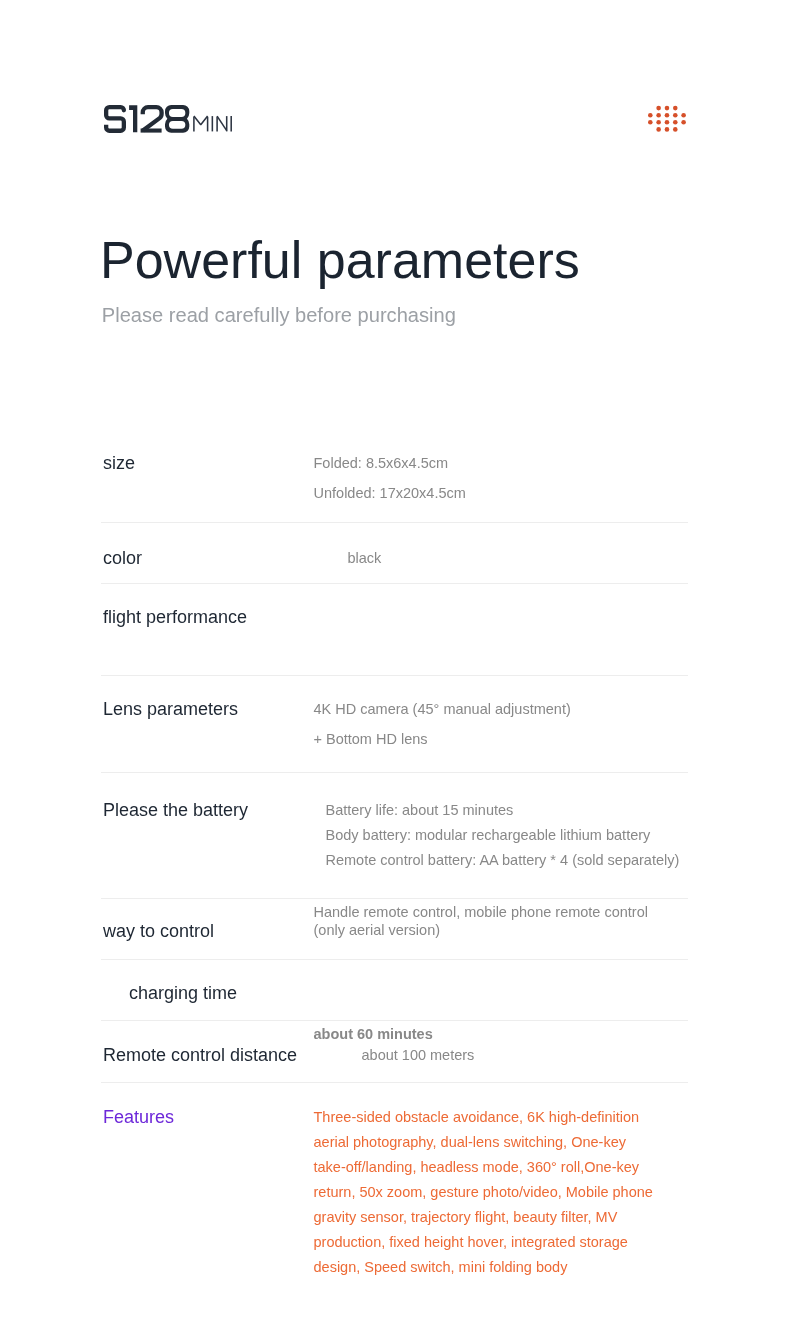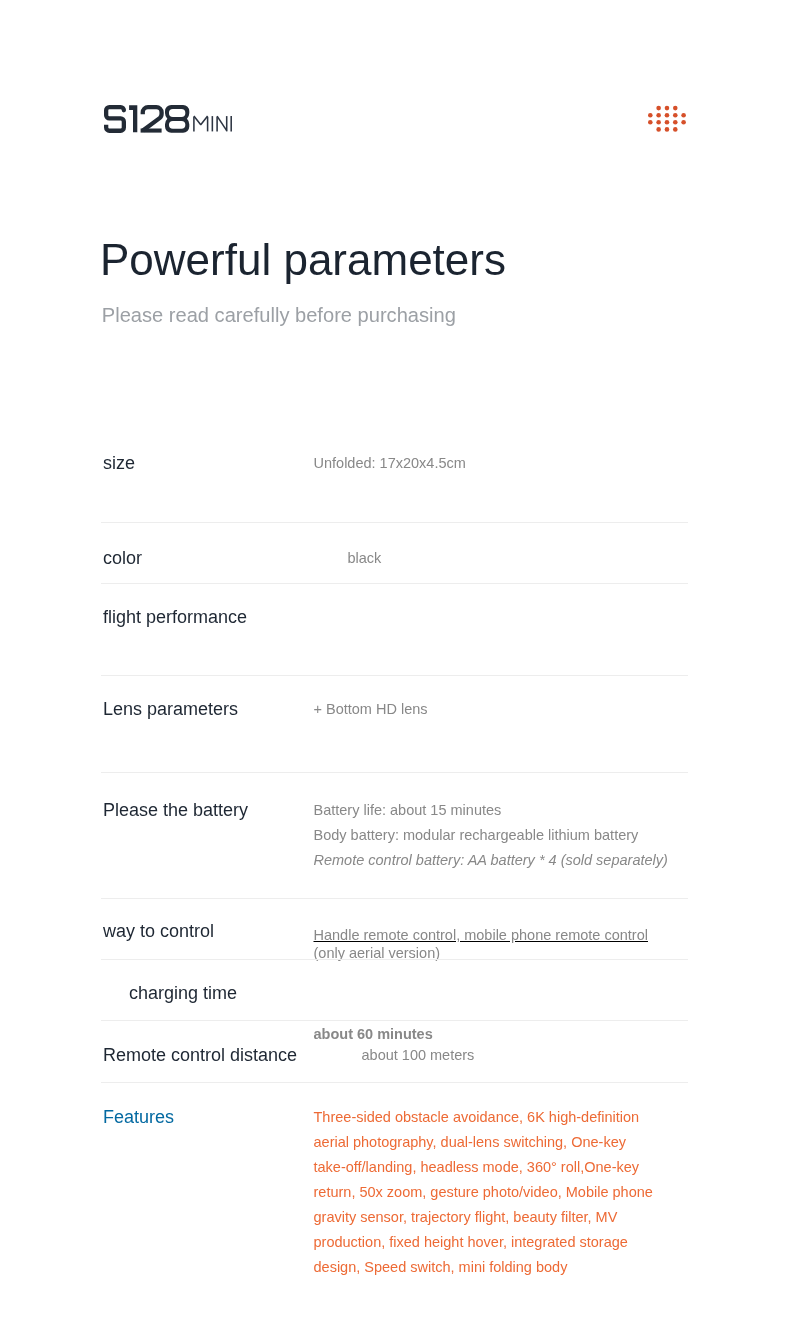--- a/index.html
+++ b/index.html
@@ -14,21 +14,21 @@
 
   
   .logo { position:absolute; left:102px; top:100px; width:136px; height:38px; }
   .logo svg { display:block; overflow:visible; }
   .sr { position:absolute; width:1px; height:1px; overflow:hidden; clip:rect(0 0 0 0); white-space:nowrap; }
   .dotgrid { position:absolute; left:645px; top:103px; width:44px; height:34px; }
 
   
   .title {
     position:absolute; left:100px; top:237.7px; margin:0;
-    font-size:44px; font-weight:400; color:#1b2430; line-height:44px;
+    font-size:52px; font-weight:400; color:#1b2430; line-height:44px;
     letter-spacing:0px; white-space:nowrap;
   }
   .subtitle {
     position:absolute; left:101.8px; top:303.7px;
     font-size:20.1px; font-weight:400; color:#9ca0a5; line-height:22px;
     white-space:nowrap;
   }
 
   
   .spec { position:absolute; left:0; top:0; width:667px; height:1326px; }
@@ -99,50 +99,52 @@
       <circle cx="21.96" cy="26.40" r="2.3" fill="#d6502a"></circle>
       <circle cx="30.29" cy="26.40" r="2.3" fill="#d6502a"></circle>
     </svg>
 
   <h1 class="title">Powerful parameters</h1>
   <div class="subtitle">Please read carefully before purchasing</div>
 
   <div class="spec">
       <div class="label" style="top: 453.9px;">size</div>
       <div class="vals" style="top: 447.6px; width: 400px;">
+        <p style="line-height: 30.2px;">Folded: 8.5x6x4.5cm</p>
         <p style="line-height: 30.2px;">Unfolded: 17x20x4.5cm</p>
       </div>
       <div class="label" style="top: 548.7px;">color</div>
       <div class="vals" style="top: 543.3px; width: 400px; margin-left: 34px;">
         <p style="line-height: 30px;">black</p>
       </div>
       <div class="label" style="top: 607.8px;">flight performance</div>
       <div class="label" style="top: 699.7px;">Lens parameters</div>
       <div class="vals" style="top: 694.6px; width: 400px;">
+        <p style="line-height: 29.9px;">4K HD camera (45° manual adjustment)</p>
         <p style="line-height: 29.9px;">+ Bottom HD lens</p>
       </div>
       <div class="label" style="top: 800.5px;">Please the battery</div>
-      <div class="vals" style="top: 798.2px; width: 400px;">
+      <div class="vals" style="top: 798.2px; width: 400px; margin-left: 12px;">
         <p style="line-height: 24.95px;">Battery life: about 15 minutes</p>
         <p style="line-height: 24.95px;">Body battery: modular rechargeable lithium battery</p>
-        <p style="line-height: 24.95px; font-style: italic;">Remote control battery: AA battery * 4 (sold separately)</p>
+        <p style="line-height: 24.95px;">Remote control battery: AA battery * 4 (sold separately)</p>
       </div>
       <div class="label" style="top: 922.2px;">way to control</div>
-      <div class="vals" style="top: 926px; width: 352px; text-decoration: underline;">
+      <div class="vals" style="top: 903px; width: 352px;">
         <p style="line-height: 18.3px;">Handle remote control, mobile phone remote control (only aerial version)</p>
       </div>
       <div class="label" style="top: 983.8px; margin-left: 26px;">charging time</div>
       <div class="vals" style="top: 1022px; width: 400px; font-weight: bold;">
         <p style="line-height: 24px;">about 60 minutes</p>
       </div>
       <div class="label" style="top: 1045.5px;">Remote control distance</div>
       <div class="vals" style="top: 1042.7px; width: 400px;">
         <p style="line-height: 24px; margin-left: 48px;">about 100 meters</p>
       </div>
-      <div class="label" style="top: 1107.6px; color: #0369a1;">Features</div>
+      <div class="label" style="top: 1107.6px; color: #6d28d9;">Features</div>
       <div class="vals" style="top: 1105.05px; width: 348px;">
         <p style="line-height: 25px; color: rgb(237, 106, 53);">Three-sided obstacle avoidance, 6K high-definition aerial photography, dual-lens switching, One-key take-off/landing, headless mode, 360° roll,One-key return, 50x zoom, gesture photo/video, Mobile phone gravity sensor, trajectory flight, beauty filter, MV production, fixed height hover, integrated storage design, Speed switch, mini folding body</p>
       </div>
       <div class="hr" style="top: 522px; background: rgb(237, 237, 237);"></div>
       <div class="hr" style="top: 583px; background: rgb(237, 237, 237);"></div>
       <div class="hr" style="top: 675px; background: rgb(237, 237, 237);"></div>
       <div class="hr" style="top: 772px; background: rgb(237, 237, 237);"></div>
       <div class="hr" style="top: 898px; background: rgb(237, 237, 237);"></div>
       <div class="hr" style="top: 959px; background: rgb(237, 237, 237);"></div>
       <div class="hr" style="top: 1020px; background: rgb(237, 237, 237);"></div>

